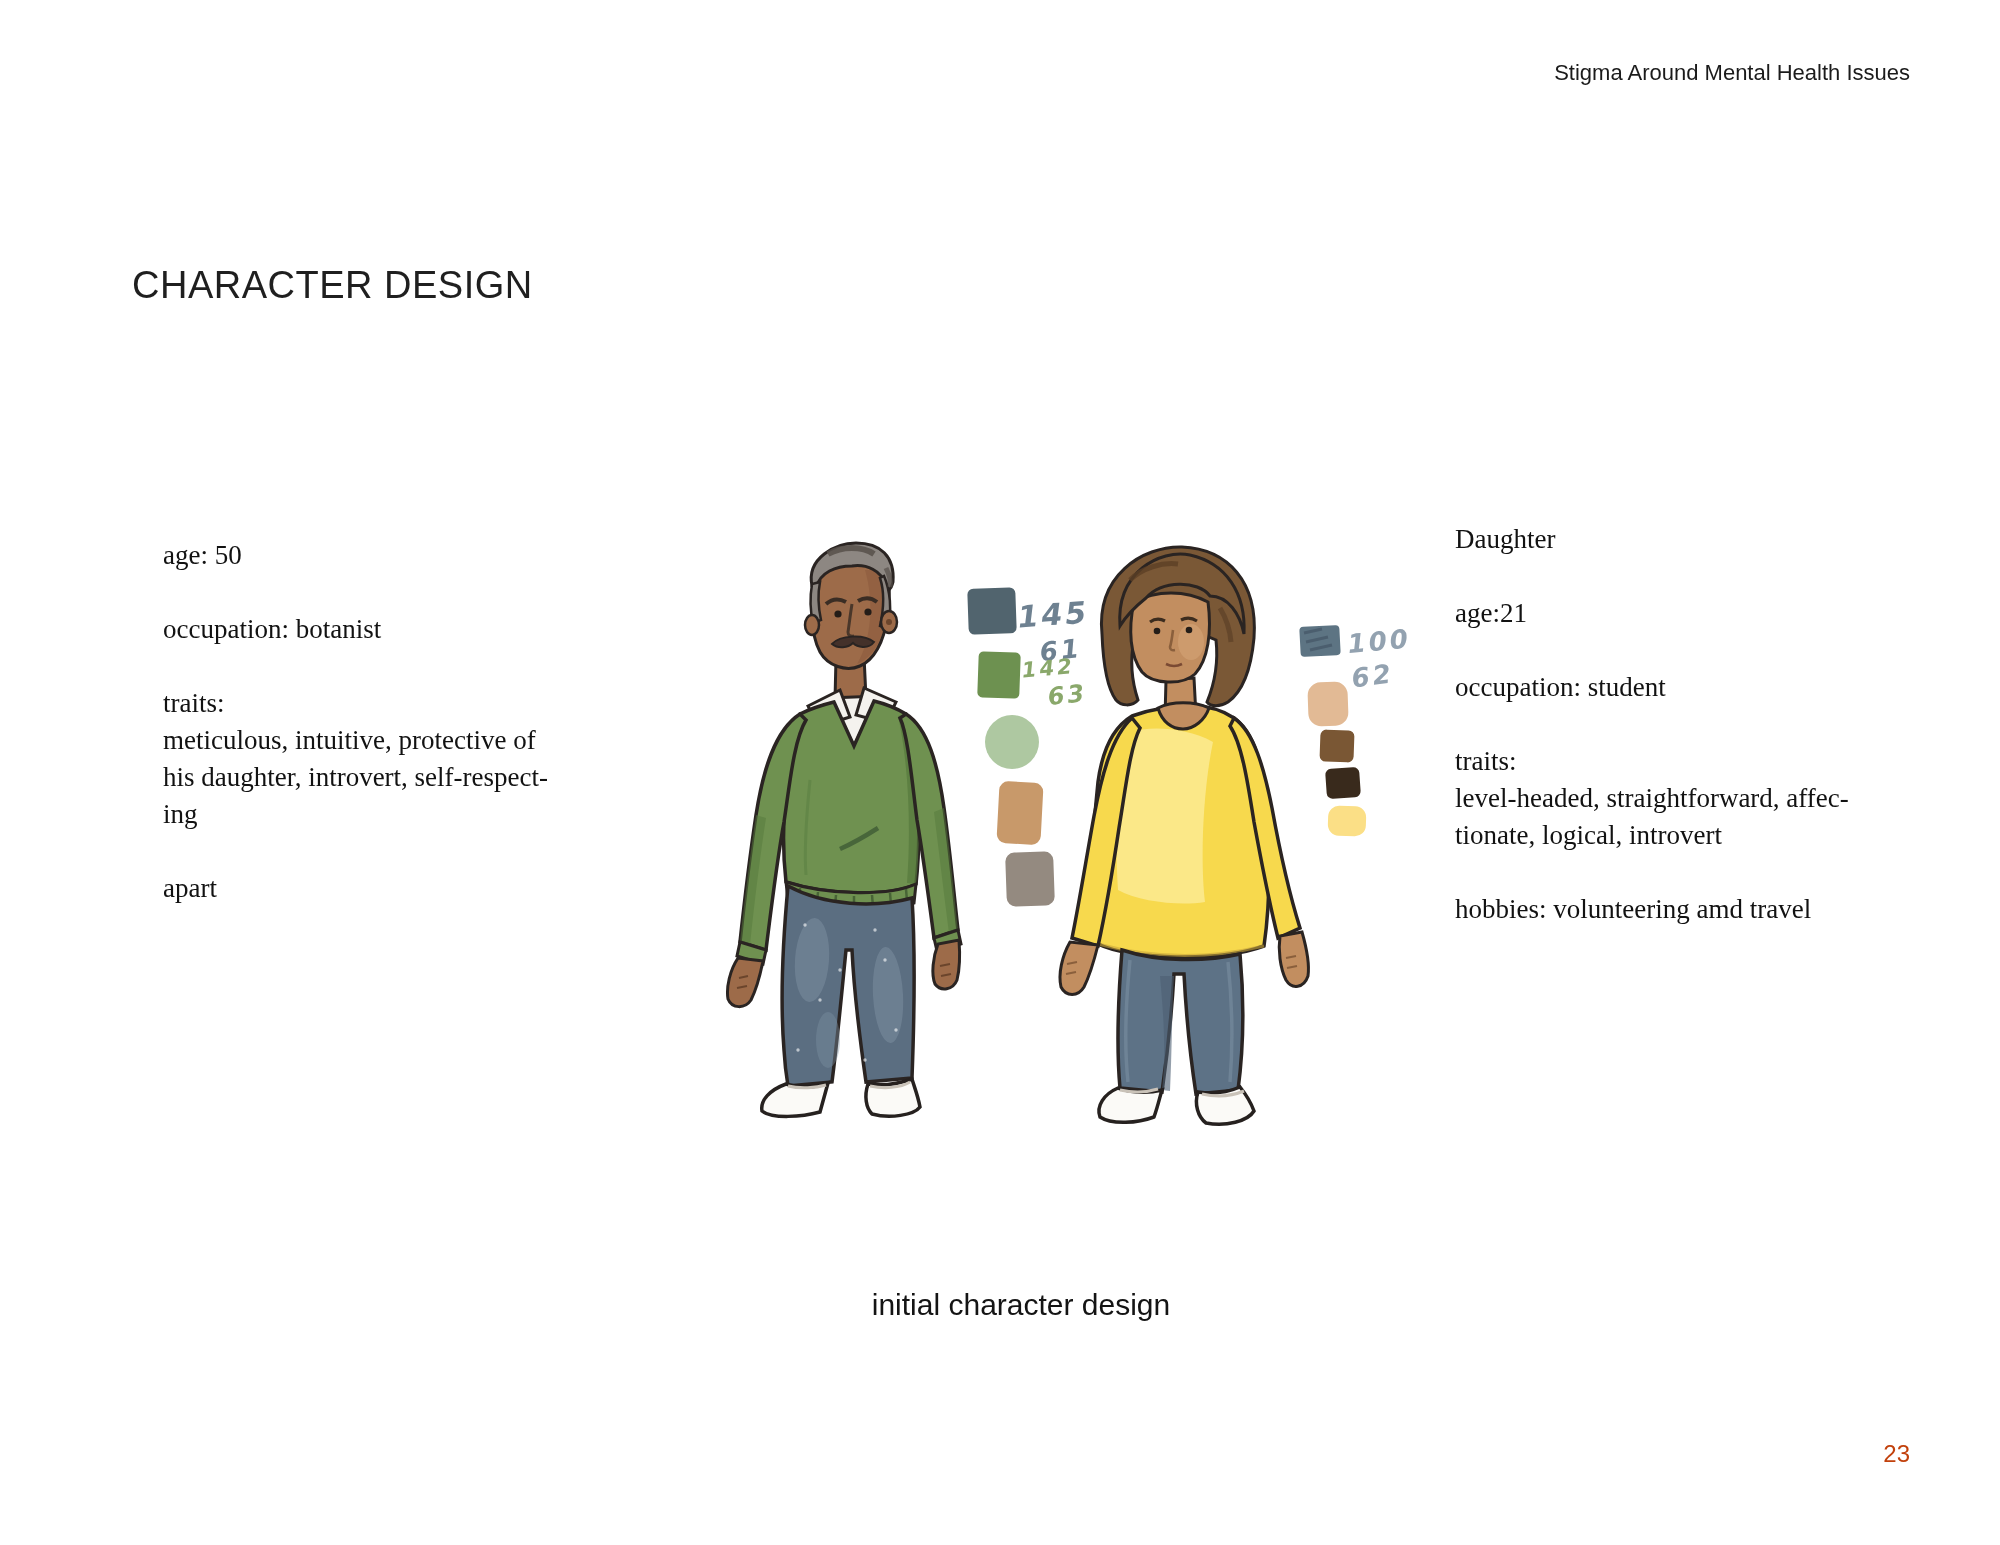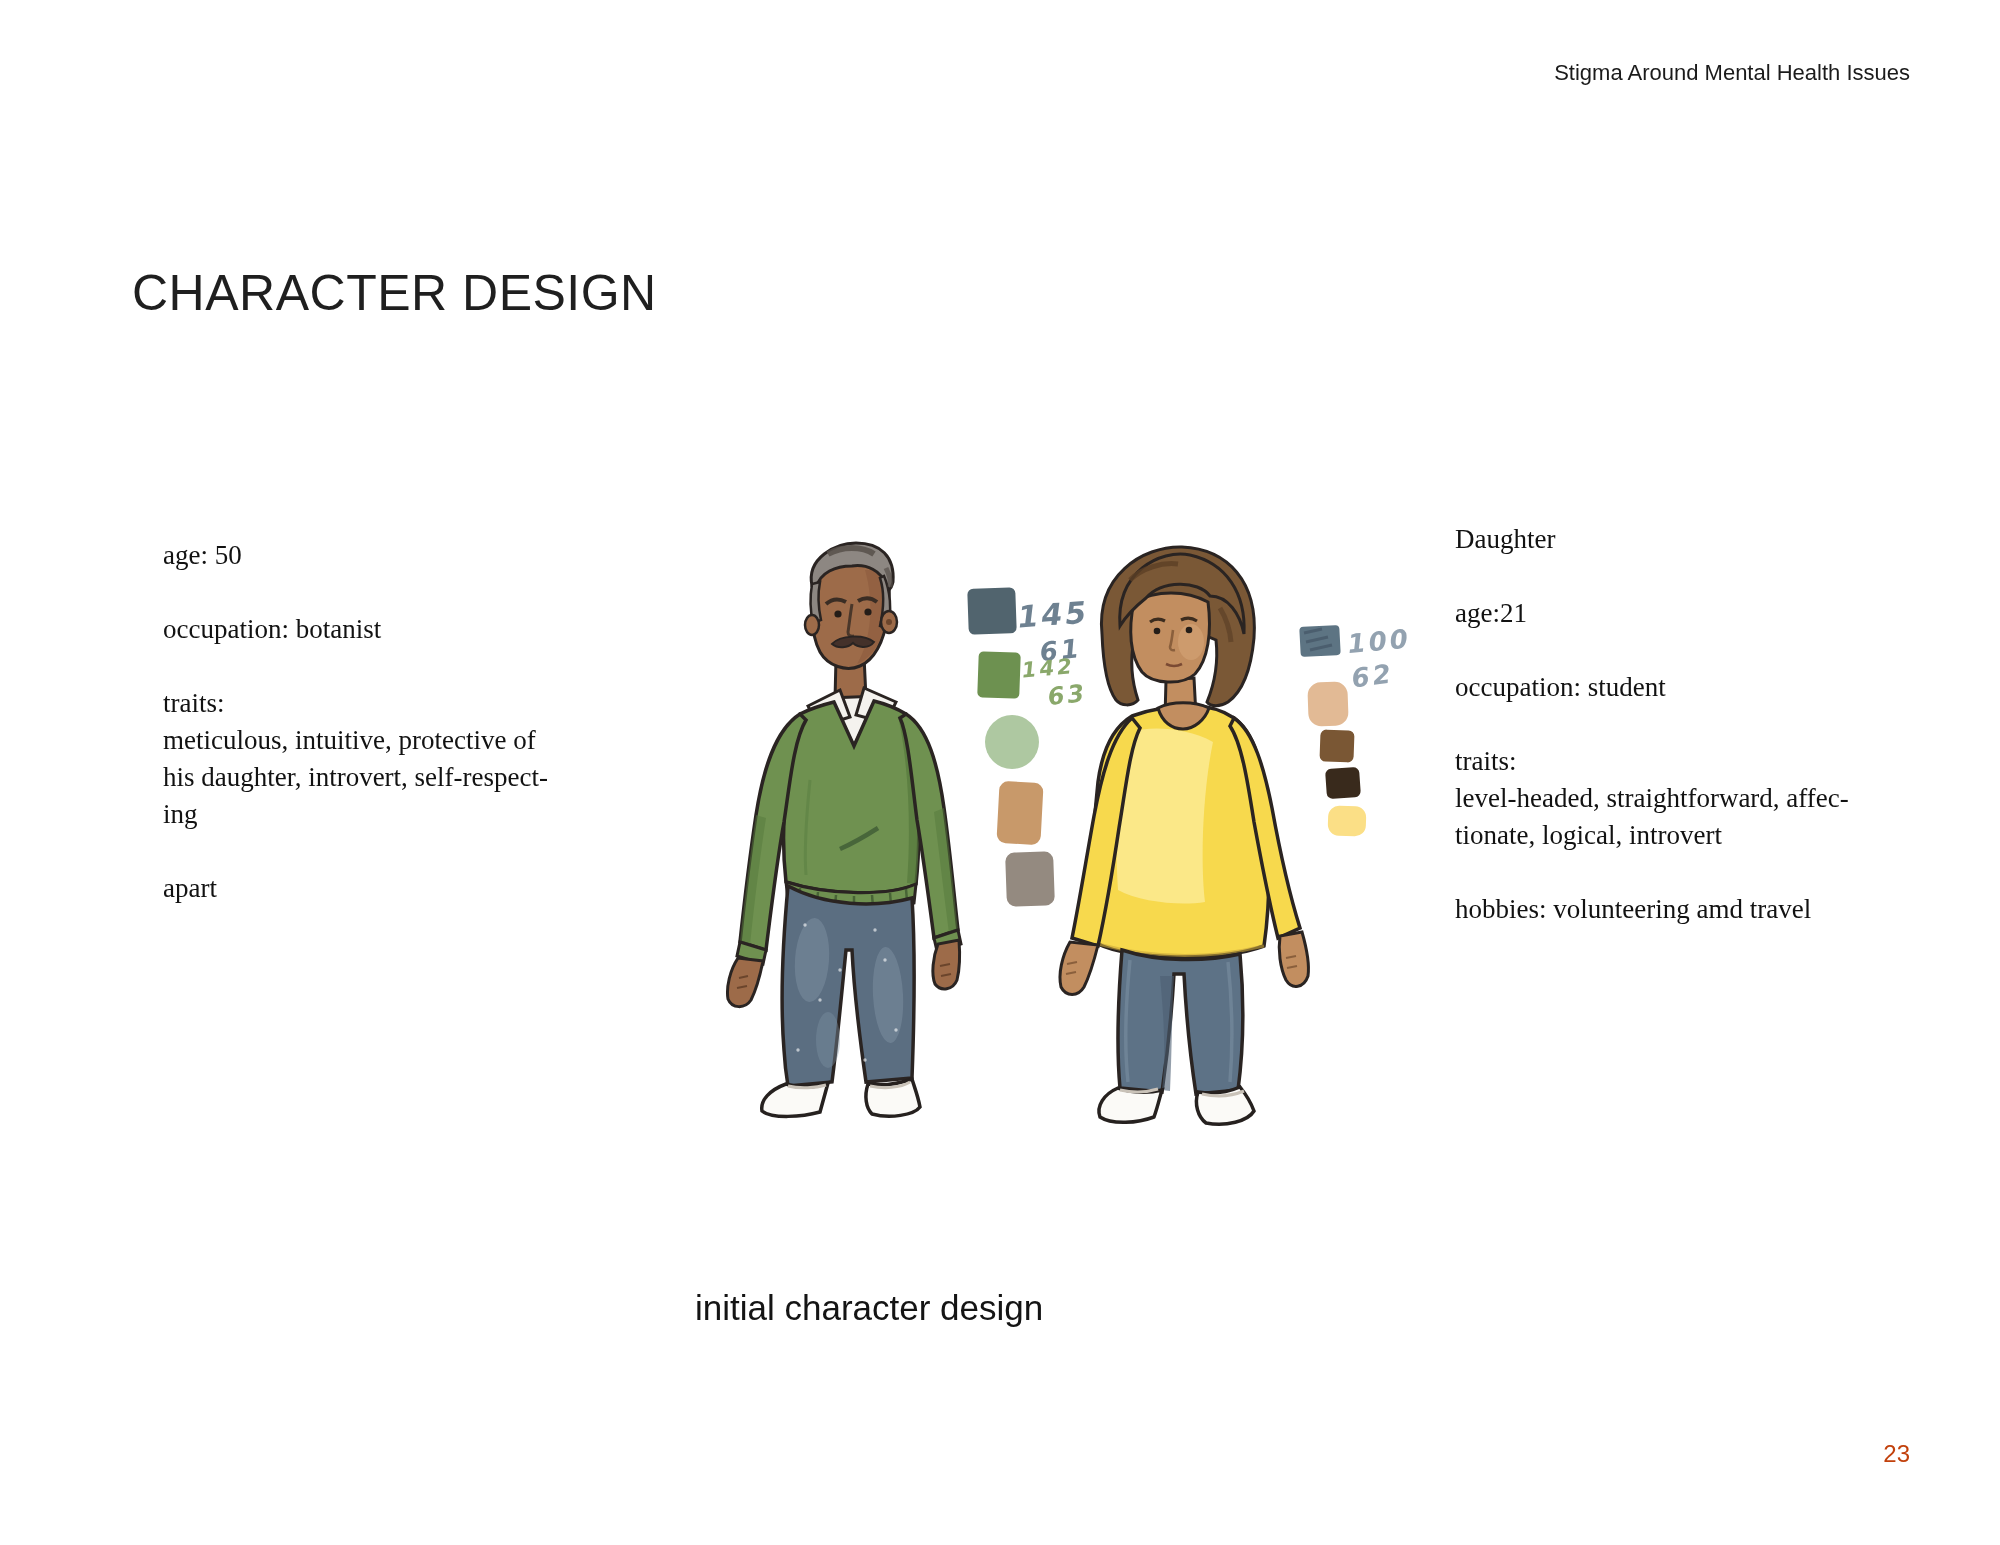--- a/index.html
+++ b/index.html
@@ -6,31 +6,31 @@
   .page {
     position:relative; width:2000px; height:1545px; background:#ffffff;
     overflow:hidden; font-family:"Liberation Serif", serif; color:#141414;
   }
   .running-title {
     position:absolute; top:60px; right:90px;
     font-family:"Liberation Sans", sans-serif; font-size:22px; color:#1b1b1b;
   }
   .doc-title {
     position:absolute; top:264px; left:132px;
-    font-family:"Liberation Sans", sans-serif; font-size:50px; color:#1f1f1f;
+    font-family:"Liberation Sans", sans-serif; font-size:38px; color:#1f1f1f;
     letter-spacing:0.5px;
   }
   .char-block { position:absolute; font-size:27px; line-height:37px; color:#121212; }
   .char-block p { margin:0 0 37px 0; }
   .char-block .line { display:block; white-space:nowrap; }
   .father-block { left:163px; top:537px; }
   .daughter-block { left:1421px; top:521px;margin-left:34px; }
   .caption {
-    position:absolute; top:1288px; left:695px; width:700px; 
-    font-family:"Liberation Sans", sans-serif; font-size:35px; color:#141414;
+    position:absolute; top:1288px; left:671px; width:700px; text-align:center;
+    font-family:"Liberation Sans", sans-serif; font-size:30px; color:#141414;
   }
   .page-number {
     position:absolute; top:1440px; right:90px;
     font-family:"Liberation Sans", sans-serif; font-size:24px; color:#c2410c;
   }
   .illustration { position:absolute; left:660px; top:530px; }
   .hand {
     font-family:"DejaVu Sans", sans-serif; font-weight:bold; font-style:italic;
     letter-spacing:3px;
   }

